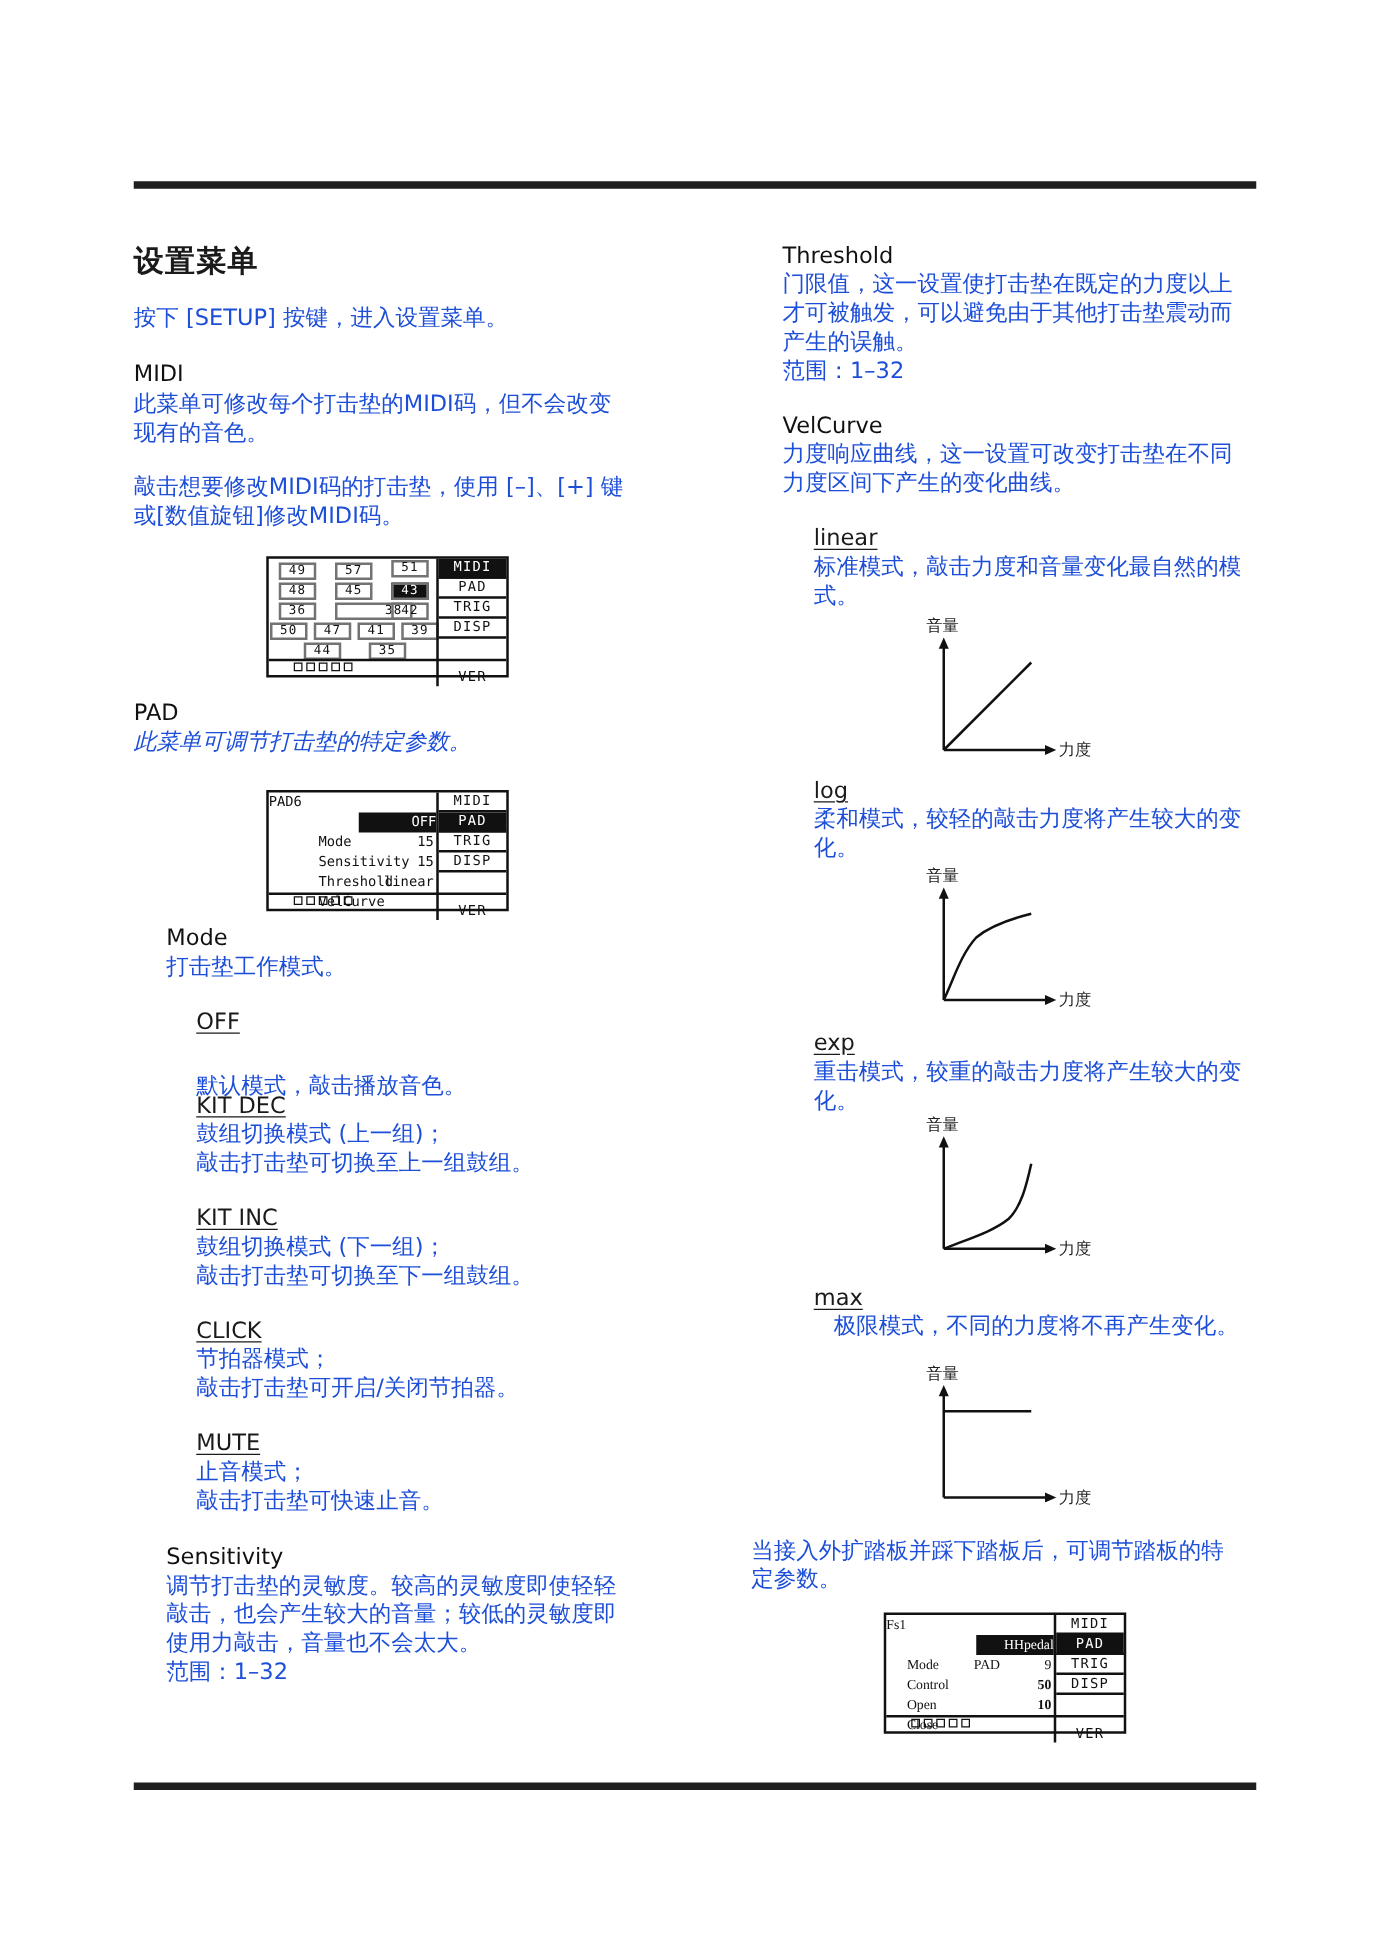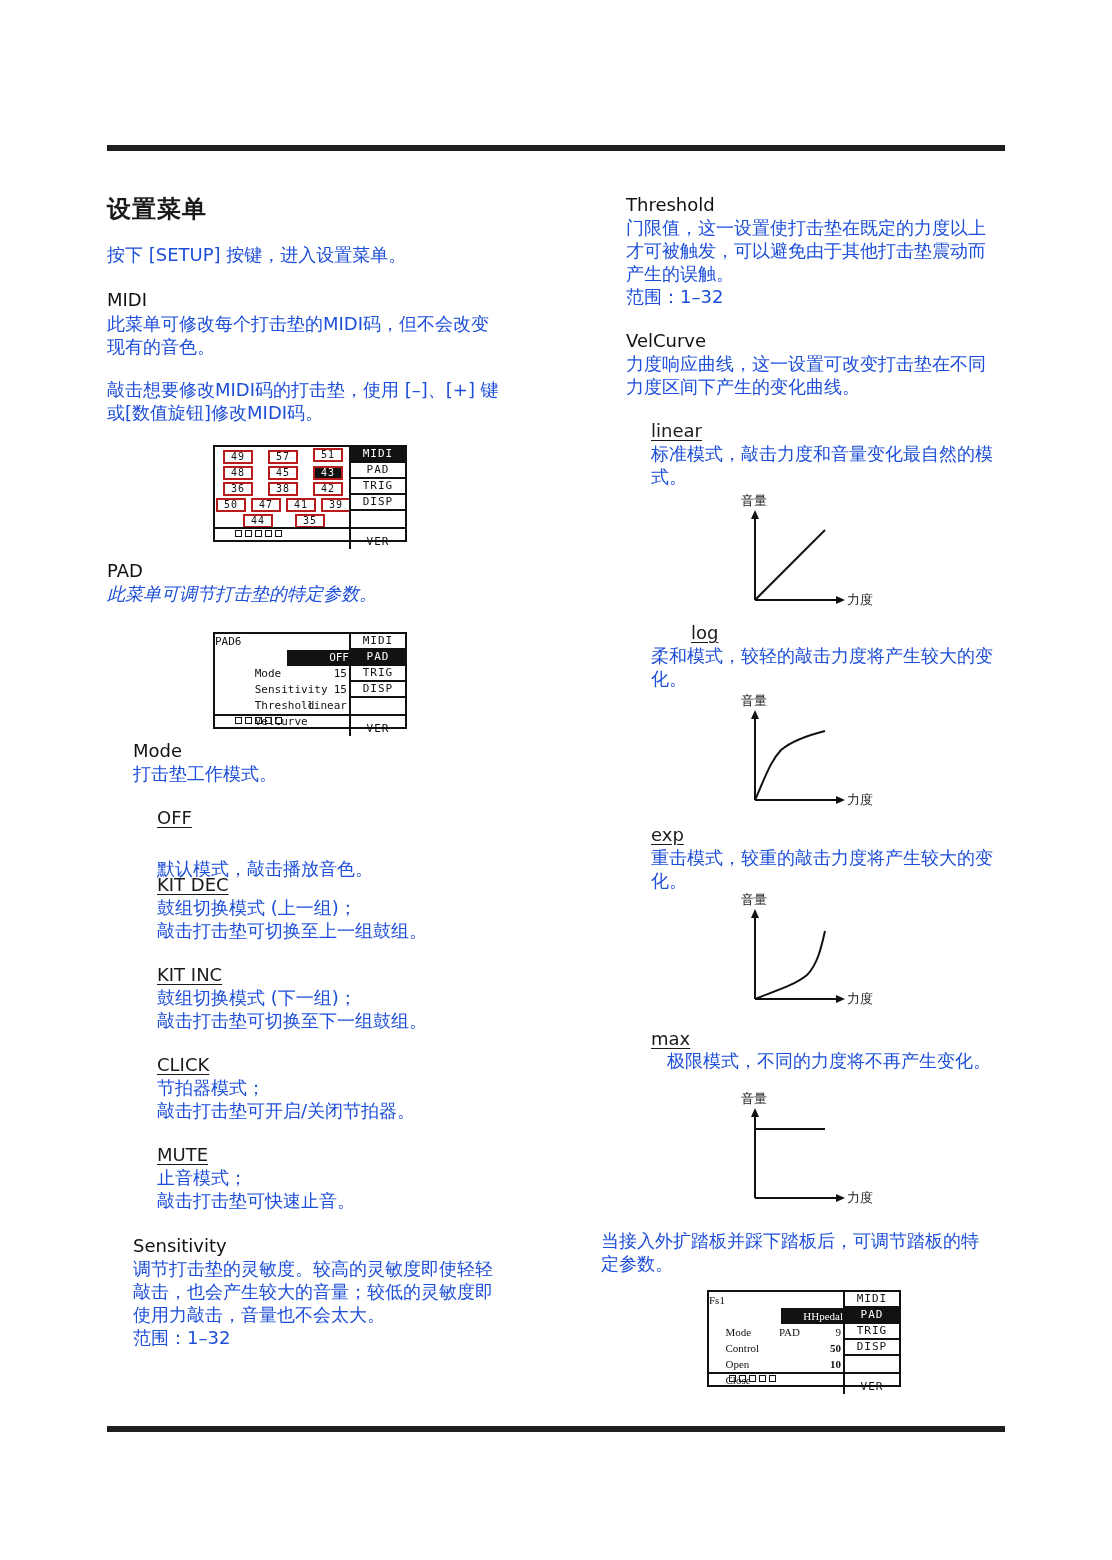--- a/index.html
+++ b/index.html
@@ -17,21 +17,21 @@
   .lcd .menu { position: absolute; right: 0; top: 0; width: 54px; border-left: 2px solid #111; }
   .lcd .menu div { height: 14px; line-height: 14px; font-size: 11px; text-align: center;
                    border-bottom: 2px solid #111; letter-spacing: 1px; }
   .lcd .menu div:last-child { border-bottom: none; margin-top: 24px; }
   .lcd .menu .sel { background: #111; color: #fff; }
   .lcd .footer { position: absolute; left: 0; right: 0; bottom: 0; height: 11px; border-top: 2px solid #111; }
   .lcd .dots { position: absolute; left: 20px; top: 1px; display: flex; gap: 3px; }
   .lcd .dots span { width: 5px; height: 5px; border: 1px solid #111; display: block; }
   .lcd .rows { position: absolute; left: 0; top: 0; }
   .lcd .row { height: 16px; line-height: 16px; font-size: 11px; position: relative; white-space: pre; }
-  .midbox { position: absolute; height: 10px; line-height: 10px; font-size: 10px; border: 2px solid #b91c1c;
+  .midbox { position: absolute; height: 10px; line-height: 10px; font-size: 10px; border: 2px solid #737373;
             text-align: center; letter-spacing: 1px; }
   .inv { background: #111; color: #fff; }
   .graph { position: absolute; }
   .glabel { font-size: 13px; color: #222; }
 </style>
 </head>
 <body>
 
 <div class="rule" style="top:145px;"></div>
 <div class="rule" style="top:1426px;"></div>
@@ -46,21 +46,21 @@
 或[数值旋钮]修改MIDI码。</div>
 
 <div class="lcd" style="left:213px; top:445px; width:190px; height:93px;">
   <div class="midbox" style="left:8px; top:3px; width:26px;">49</div>
   <div class="midbox" style="left:53px; top:3px; width:26px;">57</div>
   <div class="midbox" style="left:98px; top:1px; width:26px;">51</div>
   <div class="midbox" style="left:8px; top:19px; width:26px;">48</div>
   <div class="midbox" style="left:53px; top:19px; width:26px;">45</div>
   <div class="midbox inv" style="left:98px; top:19px; width:26px;">43</div>
   <div class="midbox" style="left:8px; top:35px; width:26px;">36</div>
-  <div class="midbox" style="left:53px; top:35px; width:26px;">38</div>
+  <div class="midbox" style="left:53px; top:35px; width:26px;padding-left:32px;">38</div>
   <div class="midbox" style="left:98px; top:35px; width:26px;">42</div>
   <div class="midbox" style="left:1px; top:51px; width:26px;">50</div>
   <div class="midbox" style="left:36px; top:51px; width:26px;">47</div>
   <div class="midbox" style="left:71px; top:51px; width:26px;">41</div>
   <div class="midbox" style="left:106px; top:51px; width:26px;">39</div>
   <div class="midbox" style="left:28px; top:67px; width:26px;">44</div>
   <div class="midbox" style="left:80px; top:67px; width:26px;">35</div>
   <div class="menu">
     <div class="sel">MIDI</div>
     <div>PAD</div>
@@ -164,21 +164,21 @@
 <div class="abs glabel" style="left:741px; top:492px;">音量</div>
 <div class="abs glabel" style="left:847px; top:591px;">力度</div>
 <svg class="graph" style="left:745px; top:508px;" width="102" height="96">
   <line x1="10" y1="92" x2="10" y2="6" stroke="#111" stroke-width="2"></line>
   <polygon points="10,2 6,11 14,11" fill="#111"></polygon>
   <line x1="10" y1="92" x2="92" y2="92" stroke="#111" stroke-width="2"></line>
   <polygon points="100,92 91,88 91,96" fill="#111"></polygon>
   <line x1="10" y1="92" x2="80" y2="22" stroke="#111" stroke-width="2"></line>
 </svg>
 
-<div class="abs u" style="left:651px; top:622px;margin-left:40px;">log</div>
+<div class="abs u" style="left:651px; top:622px;">log</div>
 <div class="abs p" style="left:651px; top:644px;">柔和模式，较轻的敲击力度将产生较大的变
 化。</div>
 <div class="abs glabel" style="left:741px; top:692px;">音量</div>
 <div class="abs glabel" style="left:847px; top:791px;">力度</div>
 <svg class="graph" style="left:745px; top:708px;" width="102" height="96">
   <line x1="10" y1="92" x2="10" y2="6" stroke="#111" stroke-width="2"></line>
   <polygon points="10,2 6,11 14,11" fill="#111"></polygon>
   <line x1="10" y1="92" x2="92" y2="92" stroke="#111" stroke-width="2"></line>
   <polygon points="100,92 91,88 91,96" fill="#111"></polygon>
   <path d="M10,92 C18,75 24,55 36,42 C48,32 64,27 80,23" stroke="#111" stroke-width="2" fill="none"></path>

